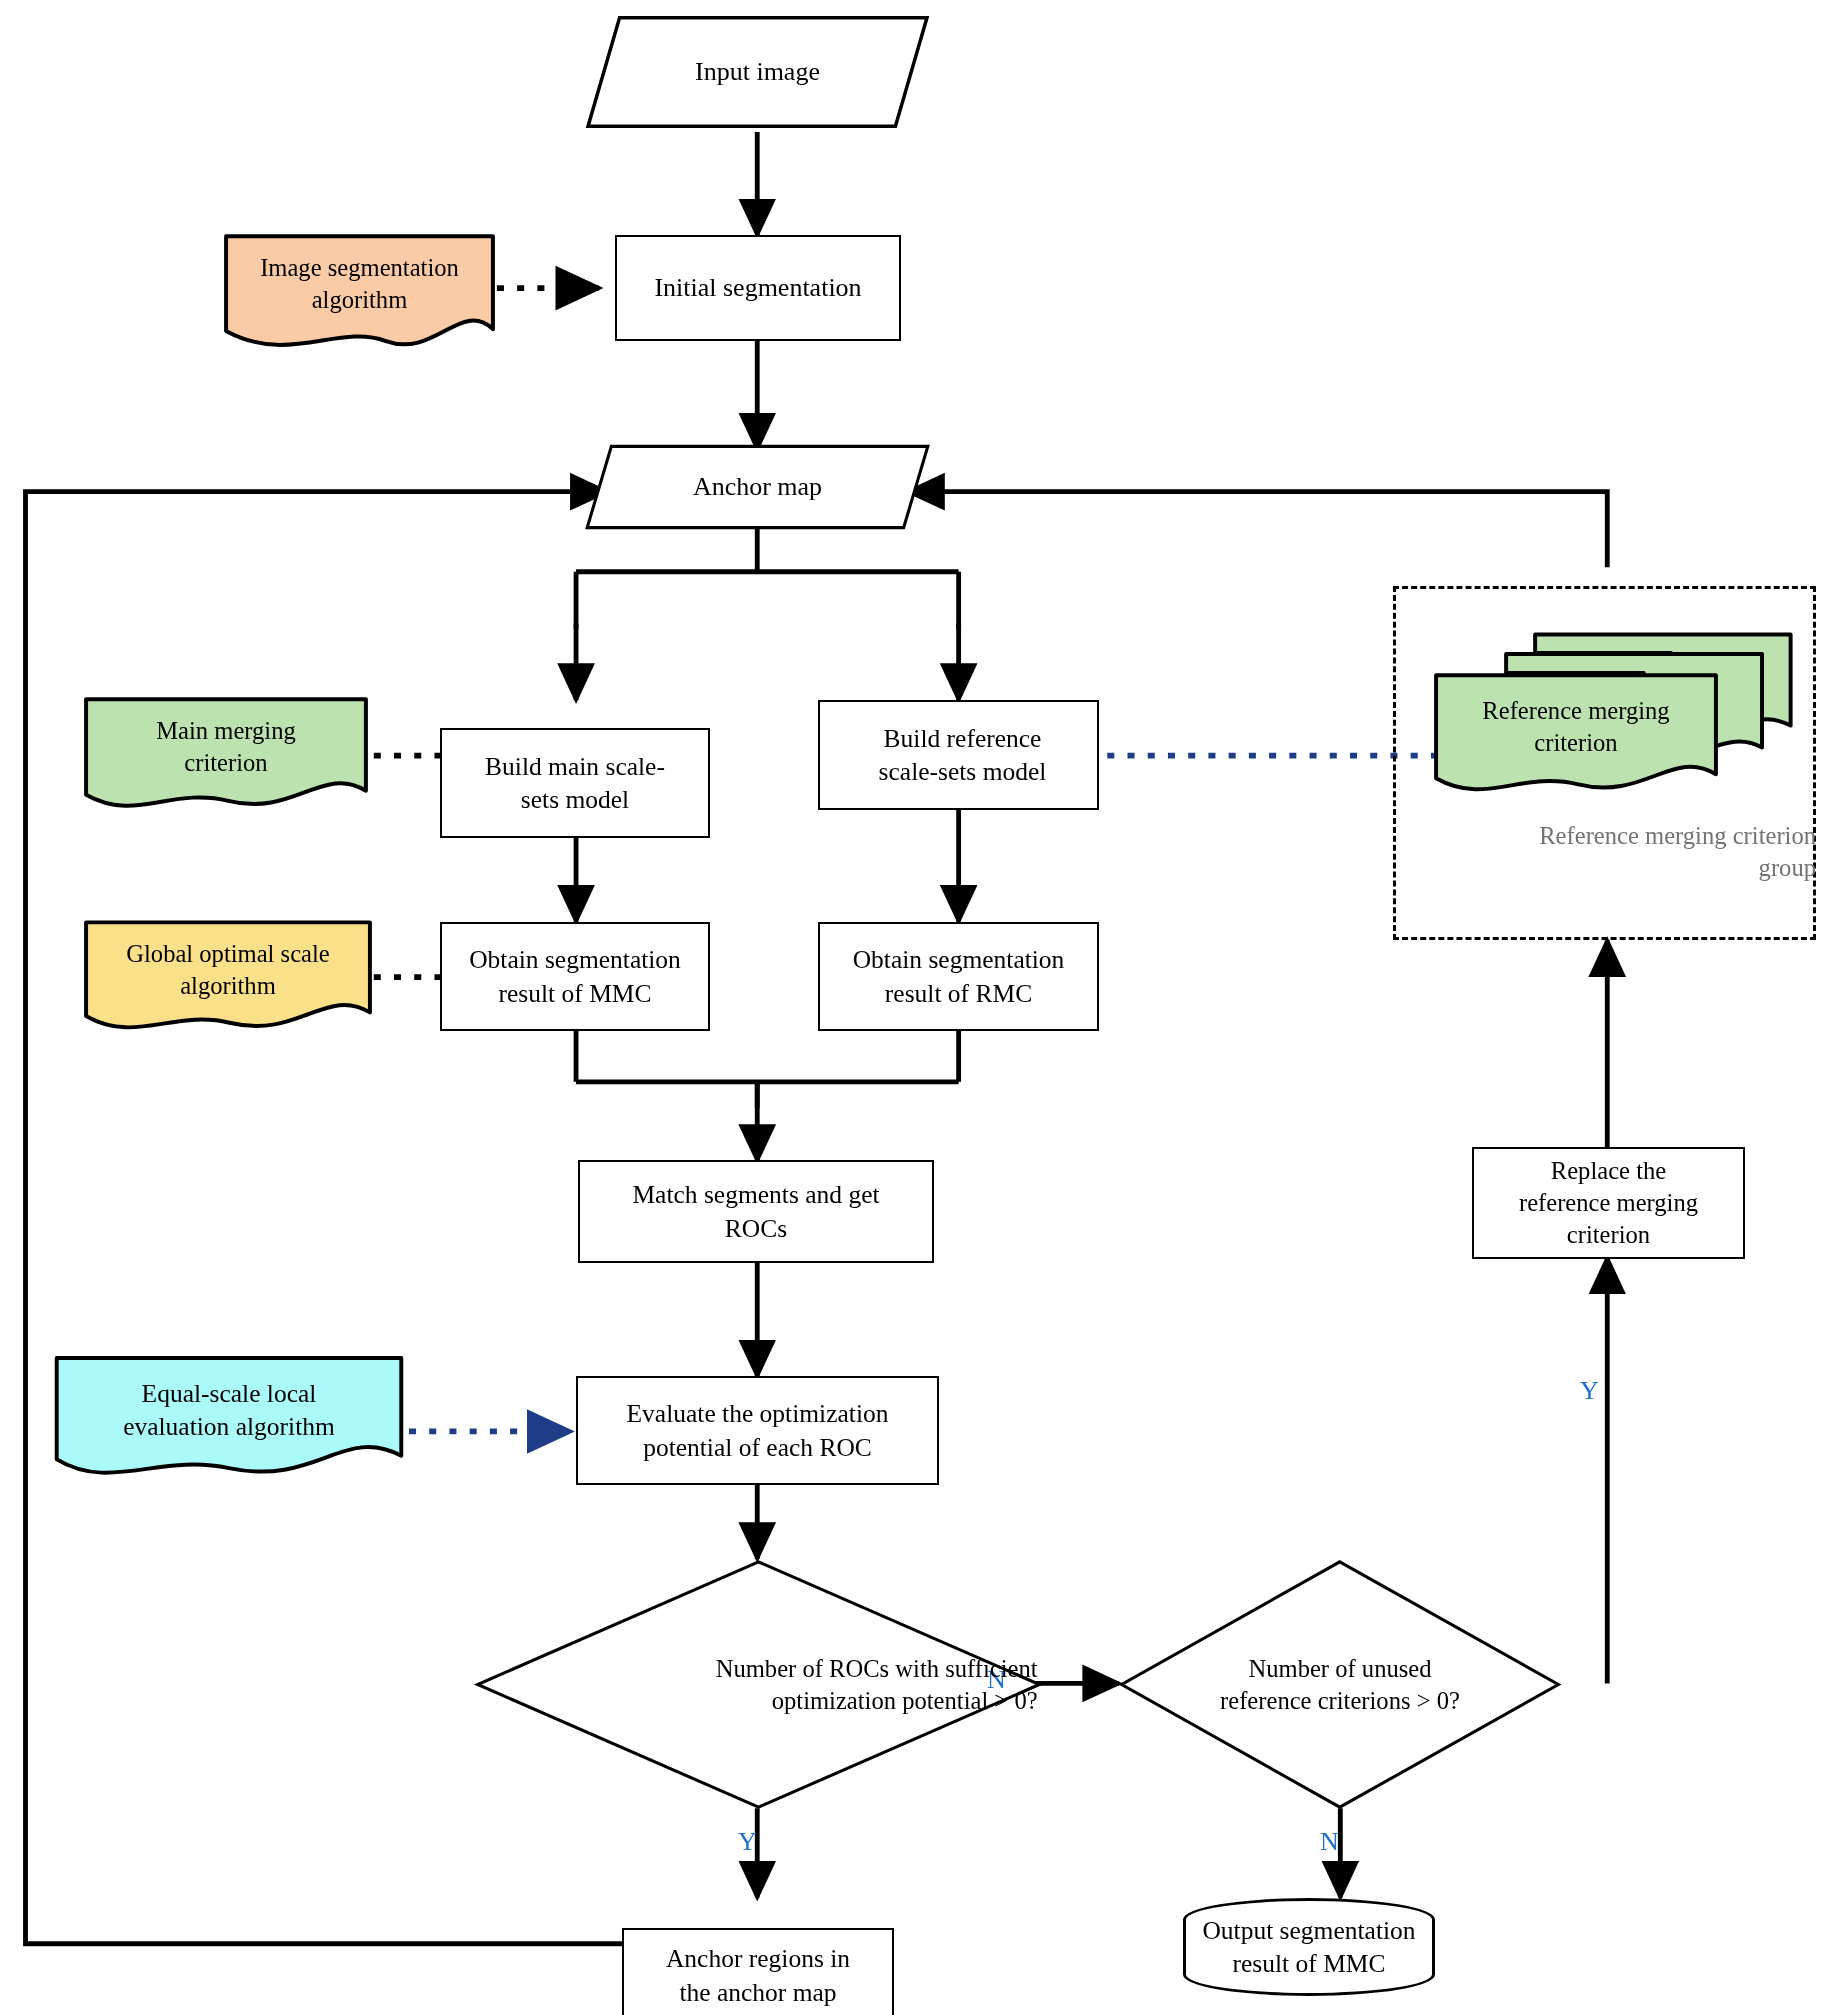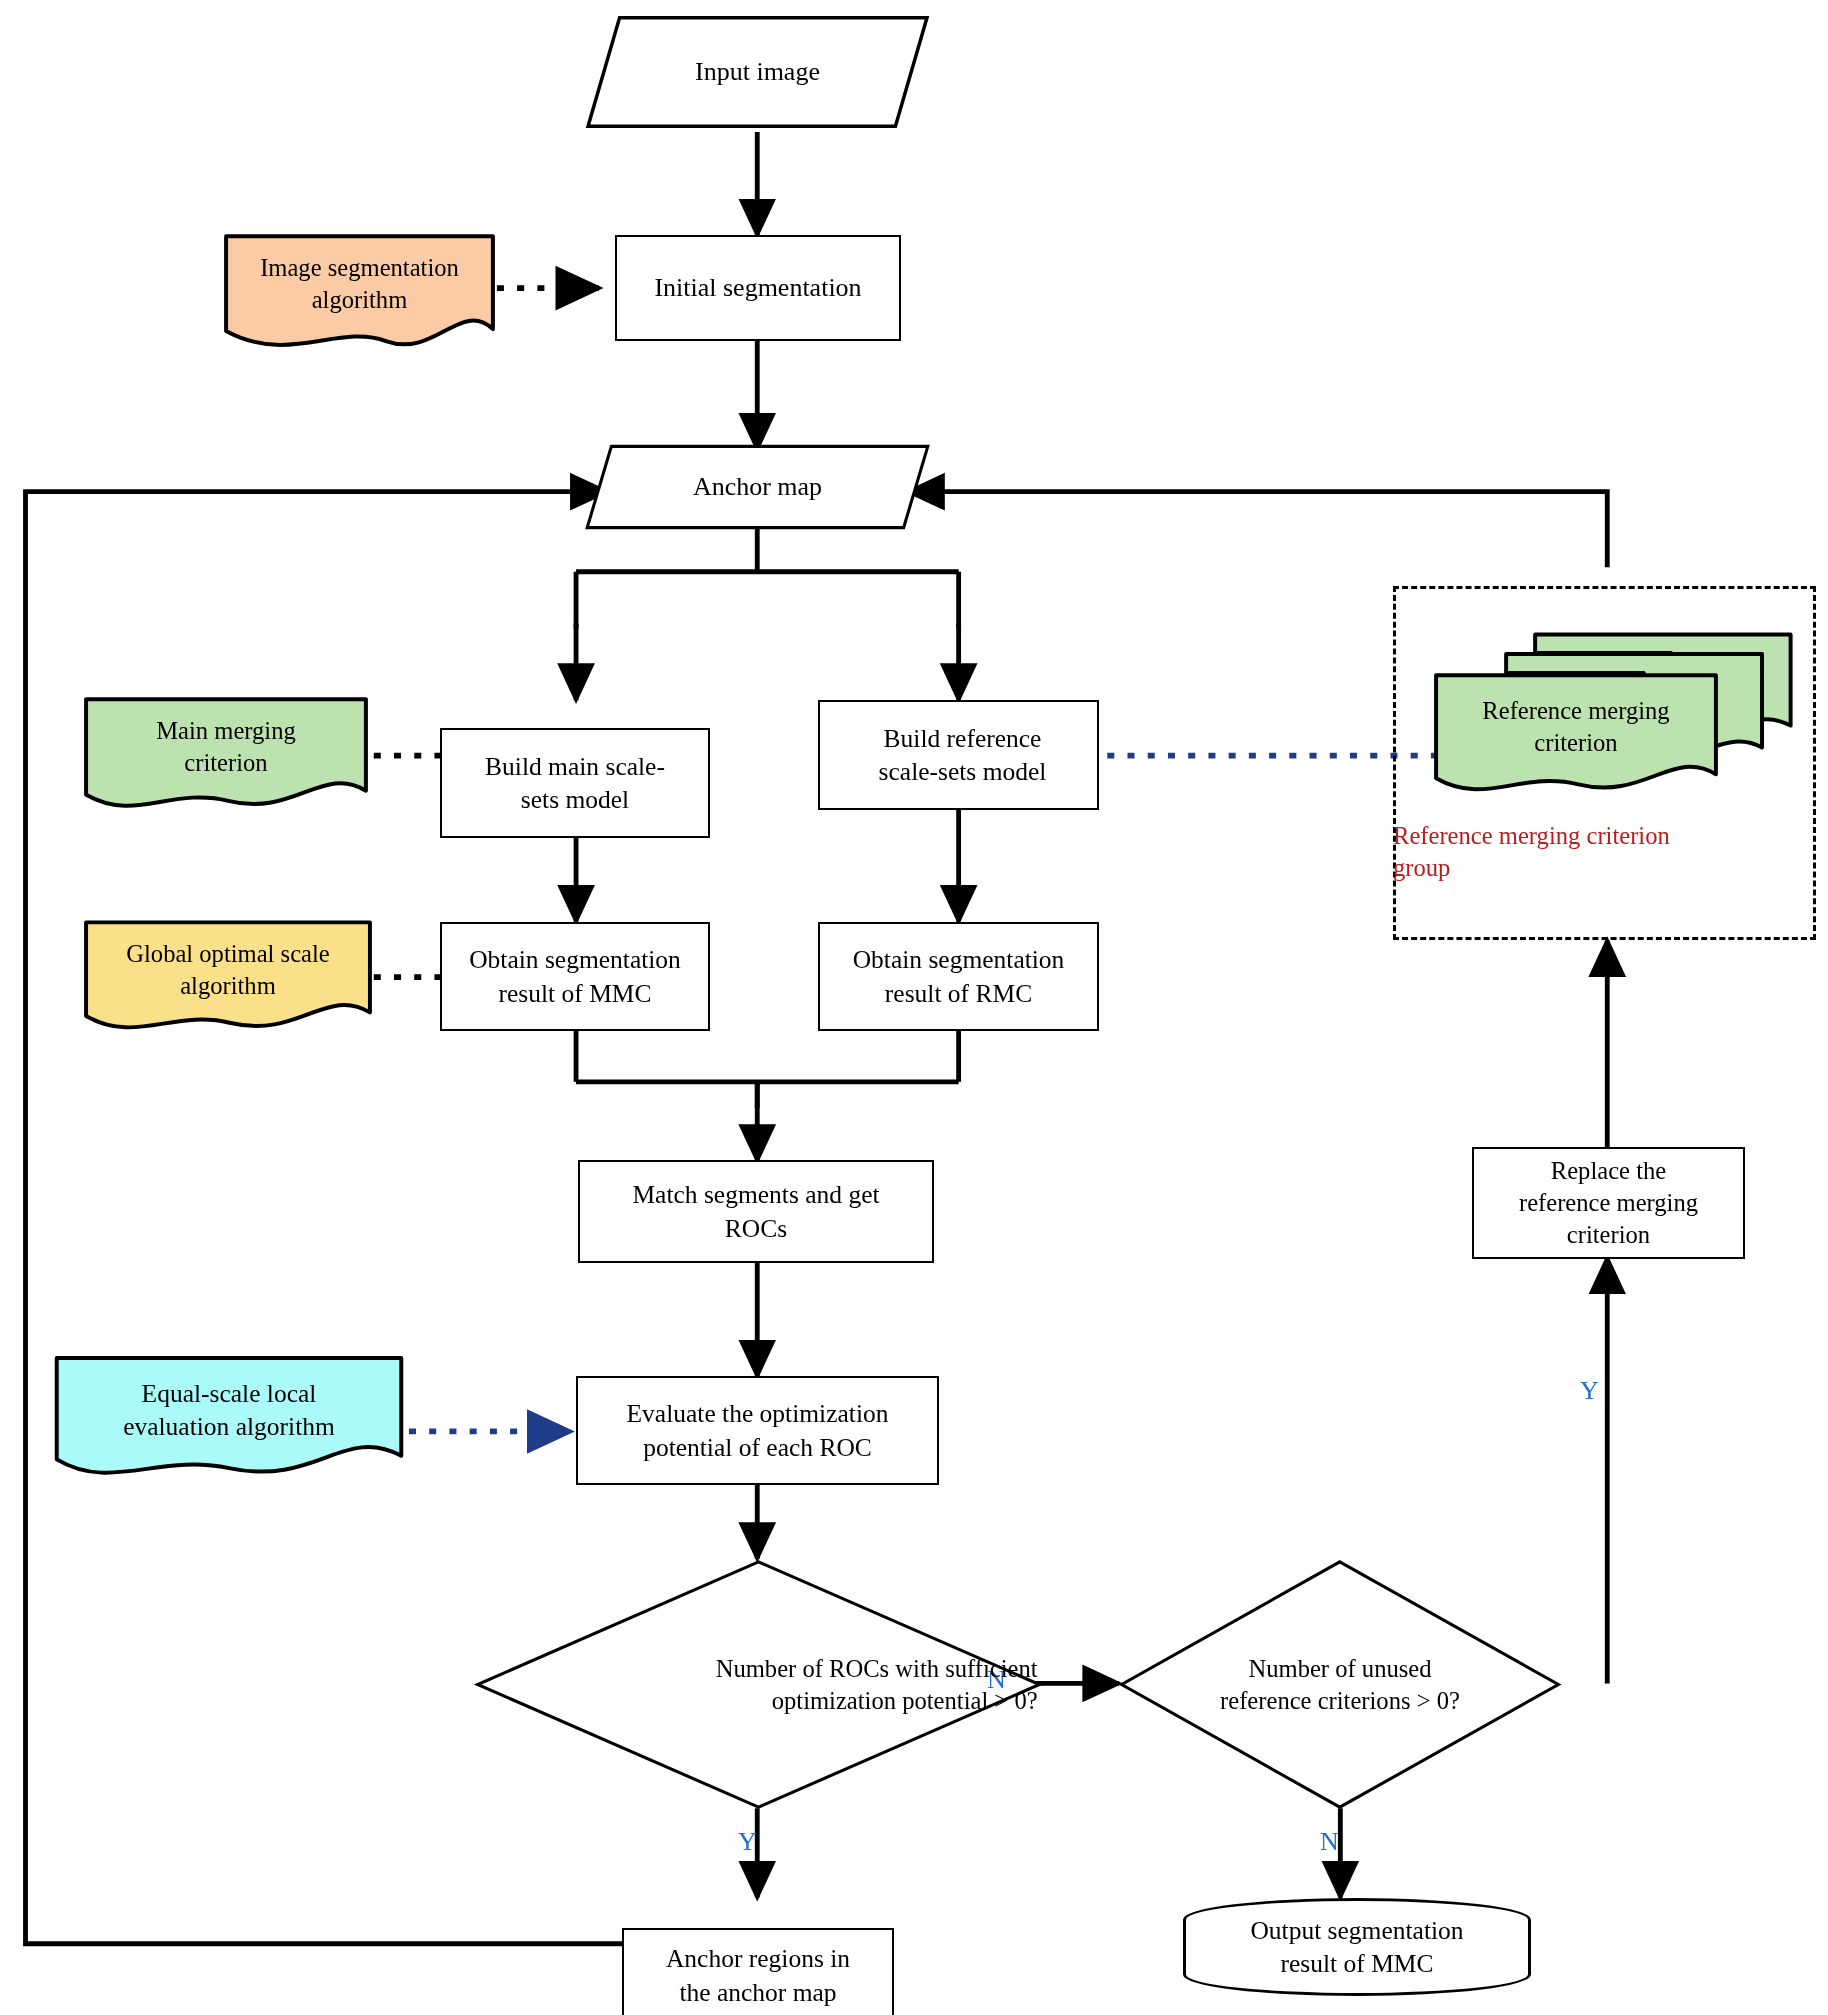--- a/index.html
+++ b/index.html
@@ -11,21 +11,21 @@
   .node .lbl{display:block;width:100%;padding:0 4.4px;line-height:1.30;}
   .proc{border:2.2px solid #000;background:#fff;}
   .para{background:transparent;}
   .para .lbl{position:relative;z-index:2;}
   .term{border:3.1px solid #000;background:#fff;border-radius:50% / 22%;}
   .doc{background:transparent;}
   .doc .lbl{position:relative;z-index:2;}
   .dia{background:transparent;}
   .dia .lbl{position:relative;z-index:2;}
   .grpbox{position:absolute;box-sizing:border-box;border:3.5px dashed #000;background:transparent;}
-  .grplabel{position:absolute;text-align:left;line-height:1.30;color:#b91c1c;}
+  .grplabel{position:absolute;text-align:right;line-height:1.30;color:#737373;}
   .flag{position:absolute;color:#1F6FD0;font-family:"Liberation Serif",serif;}
   svg.shape{position:absolute;left:0;top:0;overflow:visible;} .f56{font-size:24.6px;}
   .f58{font-size:25.5px;} .f60{font-size:26px;}
 </style>
 </head>
 <body>
 
 <div id="stage">
 
   <svg id="wires" viewBox="0 0 4157 4582">
@@ -195,21 +195,21 @@
   </div>
 
   <div class="node proc f56" style="left:1472px;top:1147px;width:273px;height:112px;">
     <span class="lbl">Replace the<br>reference merging<br>criterion</span>
   </div>
 
   <div class="node proc f58" style="left:622px;top:1898px;width:272px;height:95px;margin-top:30px;">
     <span class="lbl">Anchor regions in<br>the anchor map</span>
   </div>
 
-  <div class="node term f58" style="left:1183px;top:1898px;width:348px;height:98px;">
+  <div class="node term f58" style="left:1183px;top:1898px;width:252px;height:98px;">
     <span class="lbl">Output segmentation<br>result of MMC</span>
   </div>
 
   <div class="flag f60" style="left:987px;top:1665px;">N</div>
   <div class="flag f60" style="left:738px;top:1827px;">Y</div>
   <div class="flag f60" style="left:1580px;top:1376px;">Y</div>
   <div class="flag f60" style="left:1320px;top:1827px;">N</div>
 
 </div>
 

